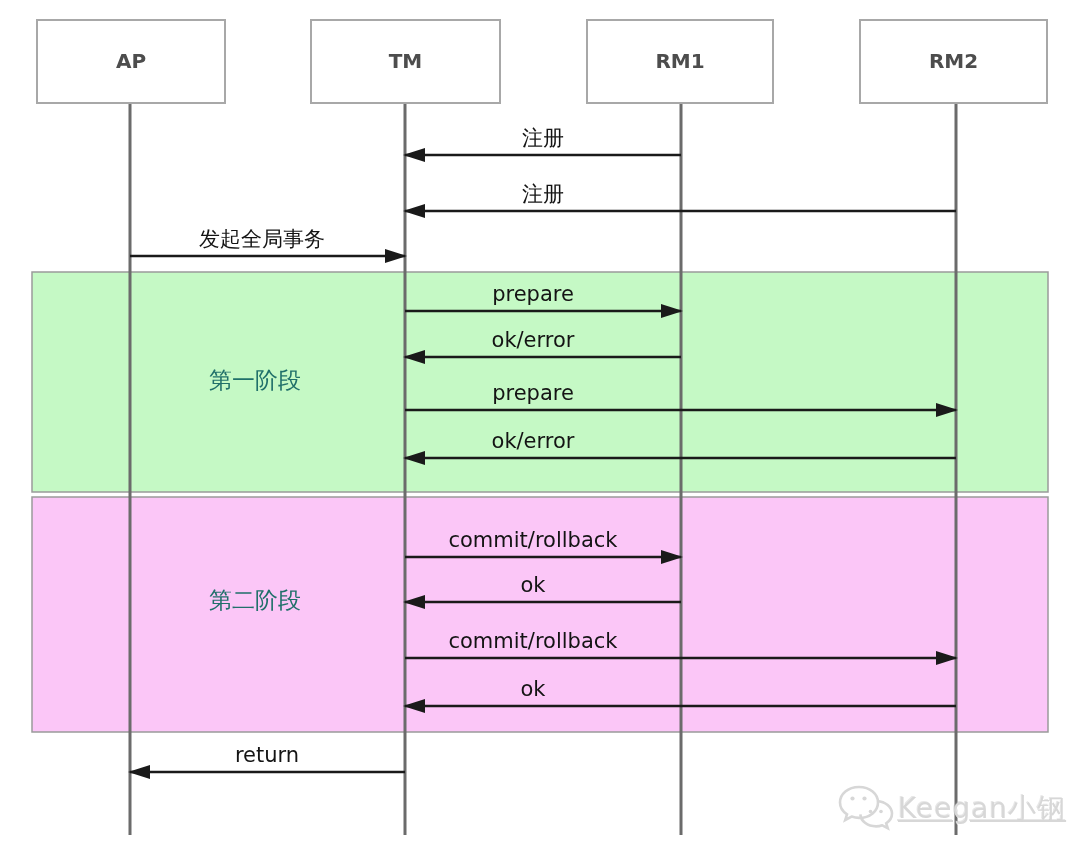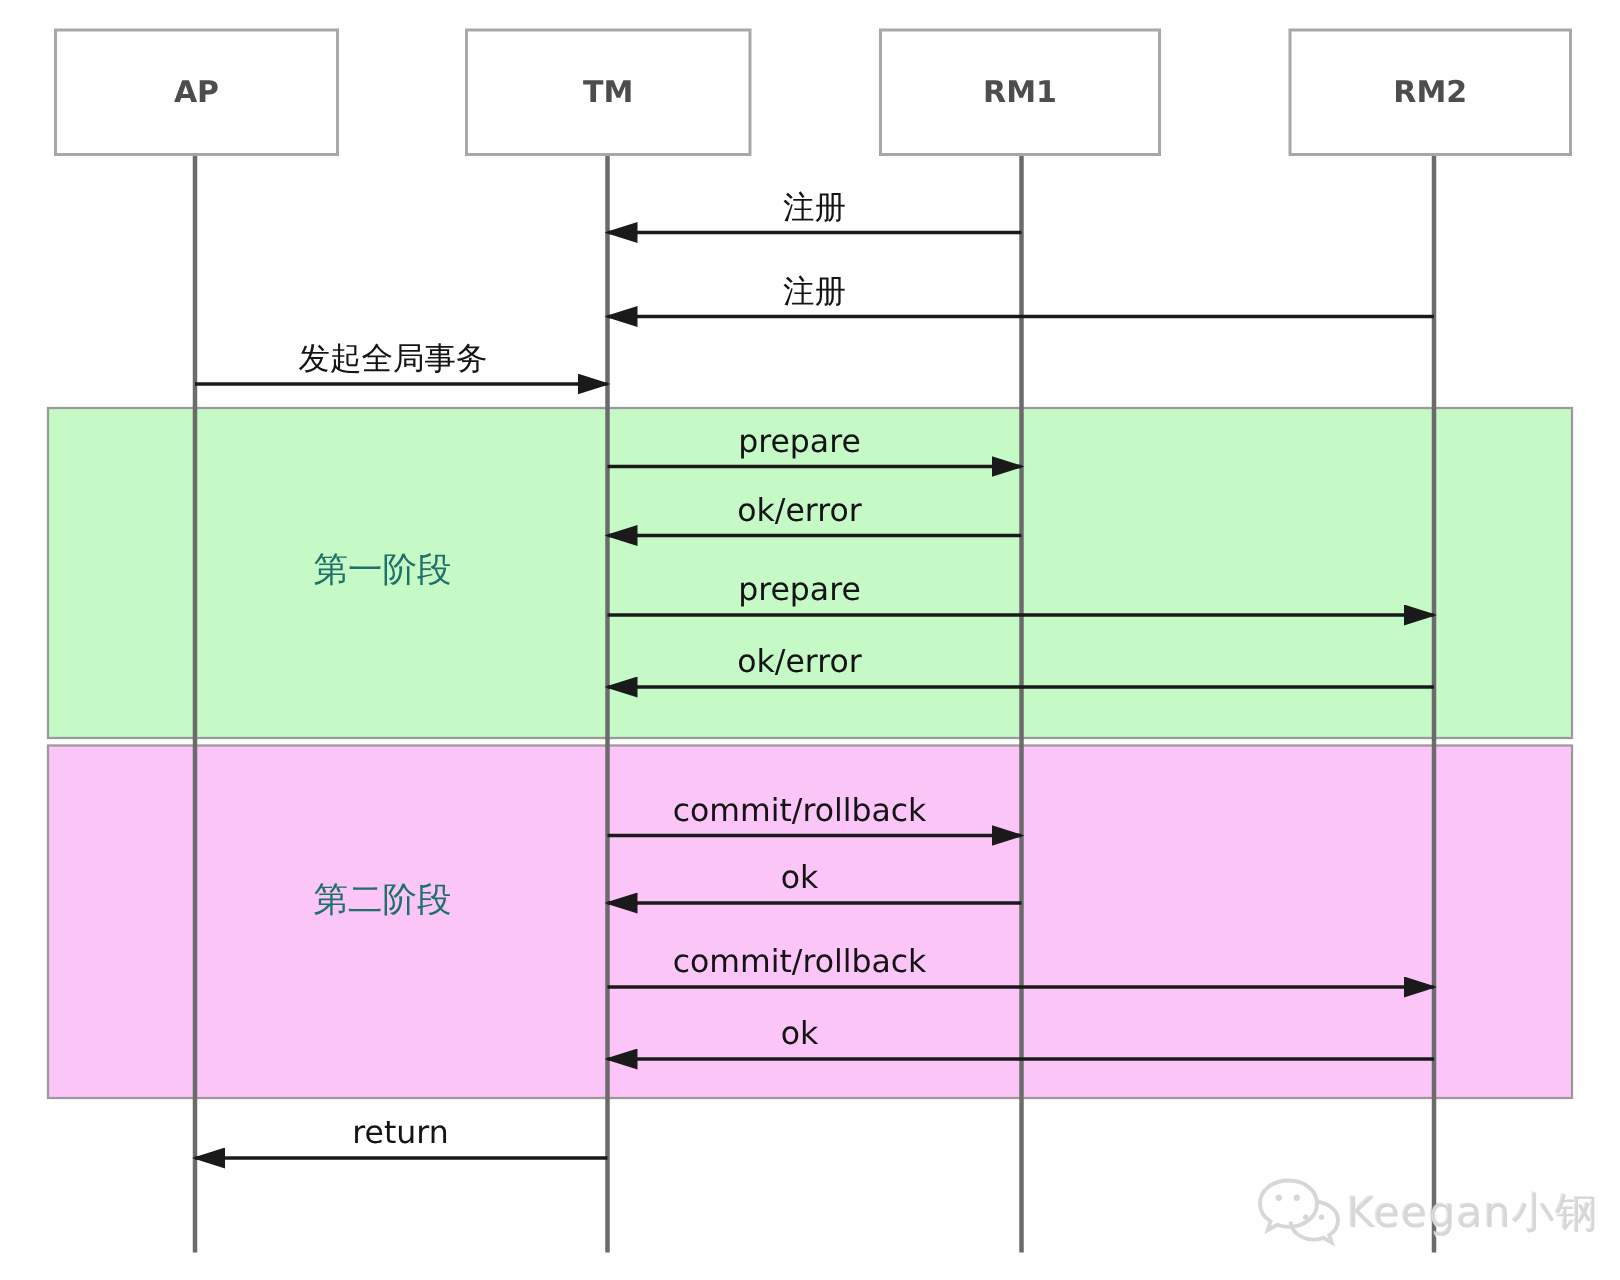--- a/index.html
+++ b/index.html
@@ -27,21 +27,21 @@
     position:absolute;
     left:836px;top:780px;
     width:230px;height:58px;
     display:flex;align-items:center;
     color:#d7d7d7;
     text-shadow:1px 1px 0 #ffffff, -1px -1px 0 rgba(160,160,160,0.25);
     font-size:28px;
     letter-spacing:1px;
     user-select:none;
   }
-  .watermark .wm-text{white-space:nowrap;}
+  .watermark .wm-text{white-space:nowrap;text-decoration:underline;}
   .wm-icon{position:relative;width:58px;height:52px;flex:0 0 auto;margin-right:4px;}
 </style>
 </head>
 <body>
 
 <div class="canvas">
   <svg id="diagram" width="1080" height="853" viewBox="0 0 1080 853">
       <defs>
         <marker id="ah" viewBox="0 0 22 14" markerWidth="22" markerHeight="14" refX="20" refY="7" orient="auto" markerUnits="userSpaceOnUse">
           <path d="M0,0 L22,7 L0,14 Z" fill="#1a1a1a"></path>

